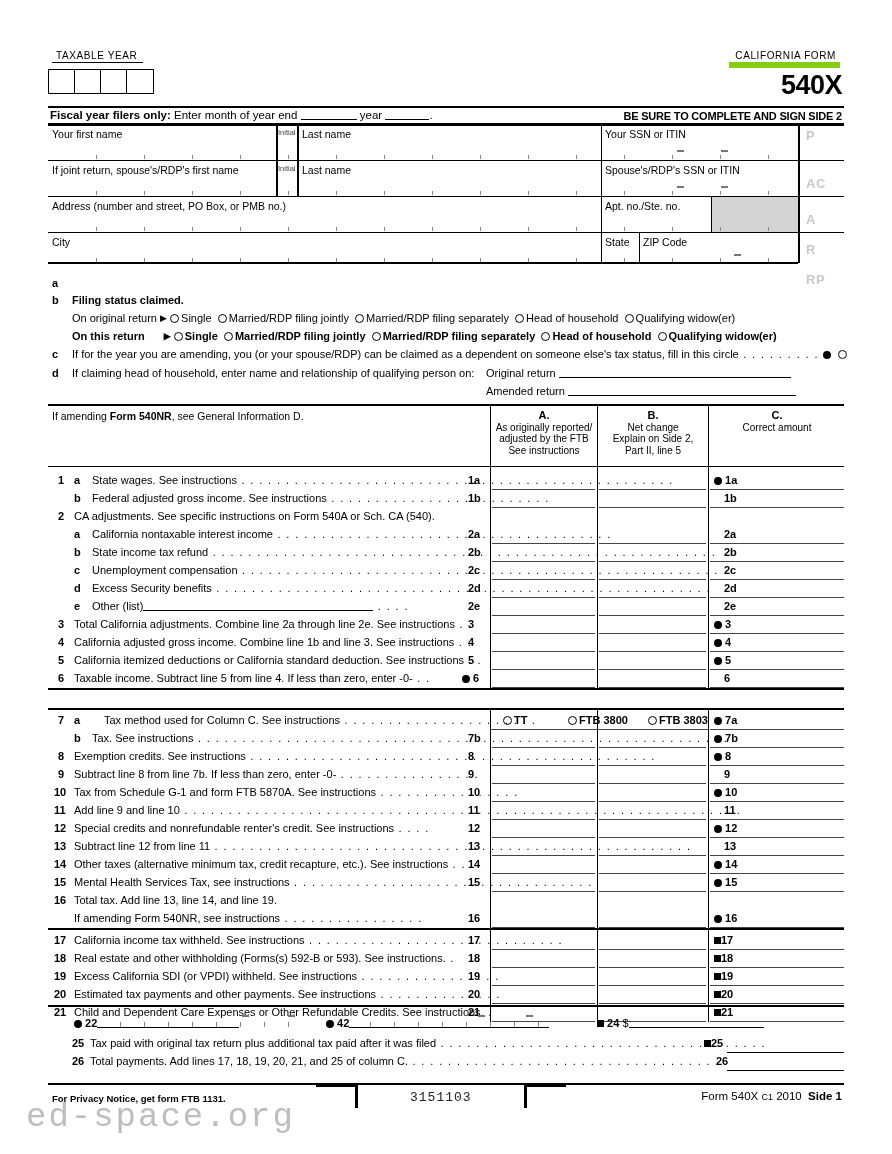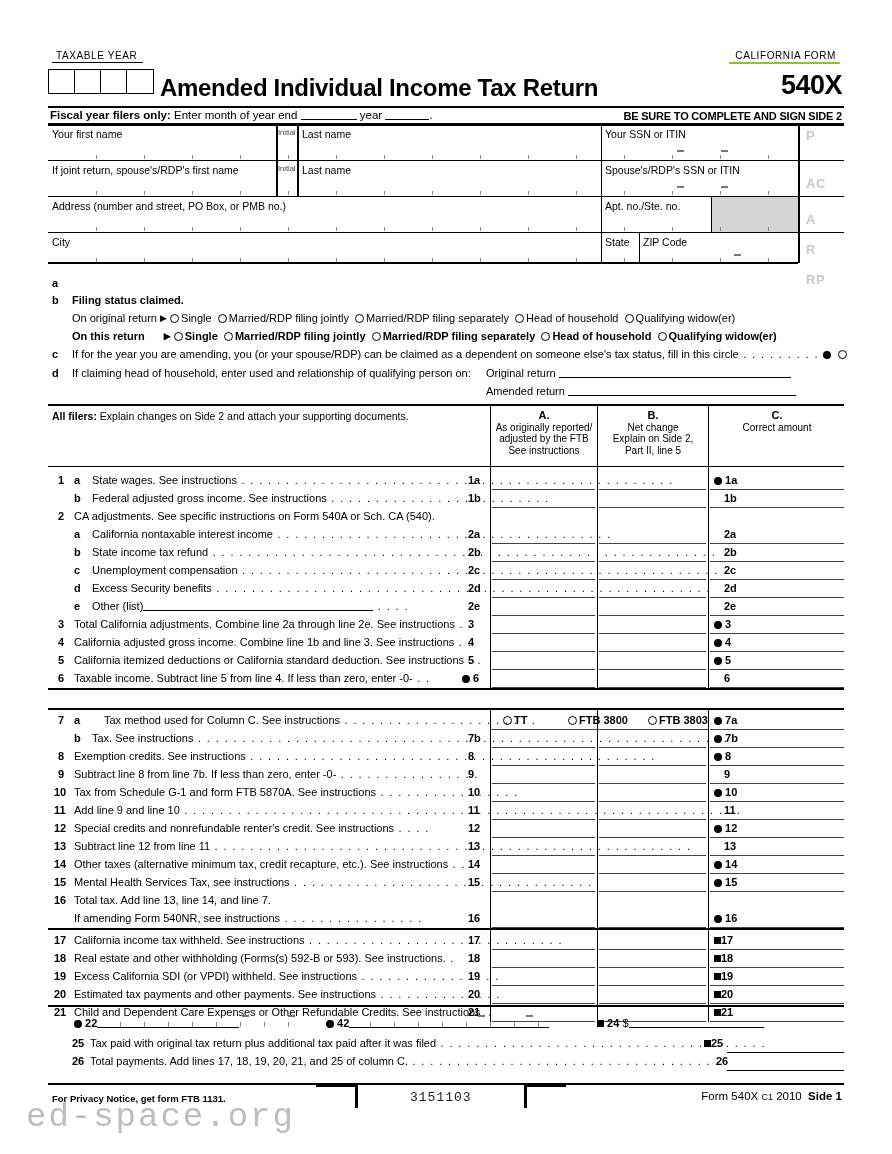--- a/index.html
+++ b/index.html
@@ -18,21 +18,21 @@
   .abs { position:absolute; }
   .bold { font-weight:bold; }
 
   
   #taxable-year-label {
     left:52px; top:50px; font-size:10px; letter-spacing:.6px;
     border-bottom:1px solid #000; padding:0 6px 1px 4px;
   }
   #california-form-label {
     right:52px; top:50px; font-size:10px; letter-spacing:.6px;
-    border-bottom:2px solid #84cc16; padding:0 4px 1px 6px; text-align:right;
+    border-bottom:6px solid #84cc16; padding:0 4px 1px 6px; text-align:right;
   }
   #year-boxes { left:48px; top:69px; display:flex; border:1.6px solid #000; height:25px; }
   #year-boxes div { width:26px; border-right:1.6px solid #000; }
   #year-boxes div:last-child { border-right:none; }
 
   #form-title { left:160px; top:74px; font-size:24px; font-weight:bold; letter-spacing:-0.3px; }
   #form-number { right:50px; top:70px; font-size:27px; font-weight:bold; letter-spacing:-0.5px; }
 
   #fiscal-bar {
     left:48px; top:106px; width:796px; height:18px;
@@ -107,21 +107,20 @@
   <div class="abs" id="taxable-year-label">TAXABLE  YEAR</div>
   <div class="abs" id="california-form-label">CALIFORNIA  FORM</div>
 
   <div class="abs" id="year-boxes">
     <div></div>
     <div></div>
     <div></div>
     <div></div>
   </div>
 
-  <div class="abs" id="form-title">Amended Individual Income Tax Return</div>
   <div class="abs" id="form-number">540X</div>
 
   <div class="abs" id="fiscal-bar"></div>
   <div class="abs" id="fiscal-text">
     <b>Fiscal year filers only:</b>
     <span>Enter month of year end</span>
     <span class="ul-blank" style="width:56px"></span>
     <span>year</span>
     <span class="ul-blank" style="width:44px"></span><span>.</span>
   </div>
@@ -262,40 +261,40 @@
     &nbsp;<span class="circle"></span><span>Qualifying widow(er)</span>
   </div>
 
   <div class="sec-letter" style="left:52px; top:348px;">c</div>
   <div class="sec-text" style="left:72px; top:348px;">
     <span>If for the year you are amending, you (or your spouse/RDP) can be claimed as a dependent on someone else's tax status, fill in this circle</span><span class="dots"> . . . . . . . . . </span><span class="dot"></span>
     &nbsp;<span class="circle"></span>
   </div>
 
   <div class="sec-letter" style="left:52px; top:367px;">d</div>
-  <div class="sec-text" style="left:72px; top:367px;">If claiming head of household, enter used and relationship of qualifying person on:</div>
+  <div class="sec-text" style="left:72px; top:367px;">If claiming head of household, enter name and relationship of qualifying person on:</div>
   <div class="sec-text" style="left:486px; top:367px;">
     <span>Original return</span>
     <span class="ul-blank" style="width:232px"></span>
   </div>
   <div class="sec-text" style="left:486px; top:385px;">
     <span>Amended return</span>
     <span class="ul-blank" style="width:228px"></span>
   </div>
 
   <div id="table-wrap">
 
     <div class="hline thick" style="left:0; top:0; width:796px;"></div>
     <div class="hline" style="left:0; top:62px; width:796px;"></div>
     <div class="vline" style="left:442px; top:0; height:62px;"></div>
     <div class="vline" style="left:549px; top:0; height:62px;"></div>
     <div class="vline" style="left:660px; top:0; height:62px;"></div>
 
     <div id="hdr-left">
-      <div><b>All filers:</b><span> Explain changes on Side 2 and attach your supporting documents.</span></div>
+      <div><span>If amending </span><b>Form 540NR</b><span>, see General Information D.</span></div>
     </div>
 
     <div class="colhdr" style="left:444px; top:6px; width:104px;">
       <div class="cl">A.</div>
       <div style="white-space:pre-line">As originally reported/
 adjusted by the FTB
 See instructions</div>
     </div>
     <div class="colhdr" style="left:551px; top:6px; width:108px;">
       <div class="cl">B.</div>
@@ -460,21 +459,21 @@
         <div class="hline" style="left: 662px; top: 407px; width: 134px; background: rgb(68, 68, 68);"></div>
         <div class="ccell" style="left: 666px; top: 392px;"><span class="dot"></span> <span>14</span></div>
         <div class="rownum" style="left: 6px; top: 410px;">15</div>
         <div class="rowlabel" style="left: 26px; top: 410px;"><span>Mental Health Services Tax, see instructions</span><span class="dots"> . . . . . . . . . . . . . . . . . . . . . . . . . . . . . . . . . . </span></div>
         <div class="rownum" style="left: 420px; top: 410px;">15</div>
         <div class="hline" style="left: 444px; top: 425px; width: 103px; background: rgb(68, 68, 68);"></div>
         <div class="hline" style="left: 551px; top: 425px; width: 107px; background: rgb(68, 68, 68);"></div>
         <div class="hline" style="left: 662px; top: 425px; width: 134px; background: rgb(68, 68, 68);"></div>
         <div class="ccell" style="left: 666px; top: 410px;"><span class="dot"></span> <span>15</span></div>
         <div class="rownum" style="left: 6px; top: 428px;">16</div>
-        <div class="rowlabel" style="left: 26px; top: 428px;">Total tax. Add line 13, line 14, and line 7.</div>
+        <div class="rowlabel" style="left: 26px; top: 428px;">Total tax. Add line 13, line 14, and line 19.</div>
         <div class="rowlabel" style="left: 26px; top: 446px;"><span>If amending Form 540NR, see instructions</span><span class="dots"> . . . . . . . . . . . . . . . . </span></div>
         <div class="rownum" style="left: 420px; top: 446px;">16</div>
         <div class="hline" style="left: 444px; top: 461px; width: 103px; background: rgb(68, 68, 68);"></div>
         <div class="hline" style="left: 551px; top: 461px; width: 107px; background: rgb(68, 68, 68);"></div>
         <div class="hline" style="left: 662px; top: 461px; width: 134px; background: rgb(68, 68, 68);"></div>
         <div class="ccell" style="left: 666px; top: 446px;"><span class="dot"></span> <span>16</span></div>
         <div class="vline" style="left: 442px; top: 242px; height: 220px;"></div>
         <div class="vline" style="left: 549px; top: 242px; height: 220px;"></div>
         <div class="vline" style="left: 660px; top: 242px; height: 220px;"></div>
         <div class="hline thick" style="left: 0px; top: 462px; width: 796px;"></div>

